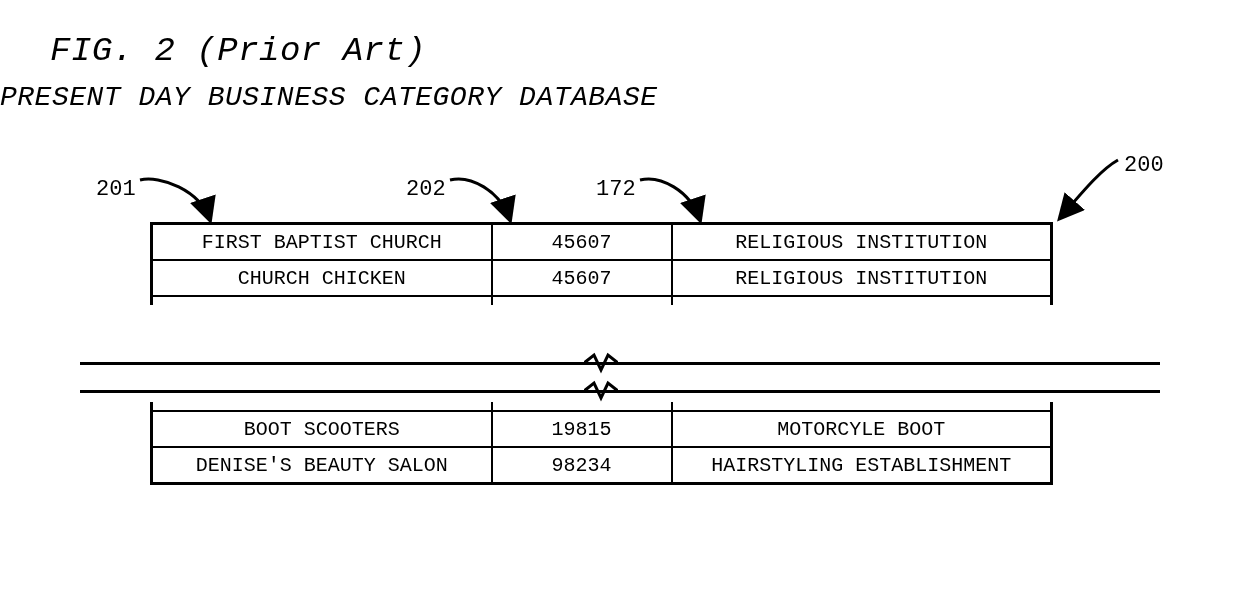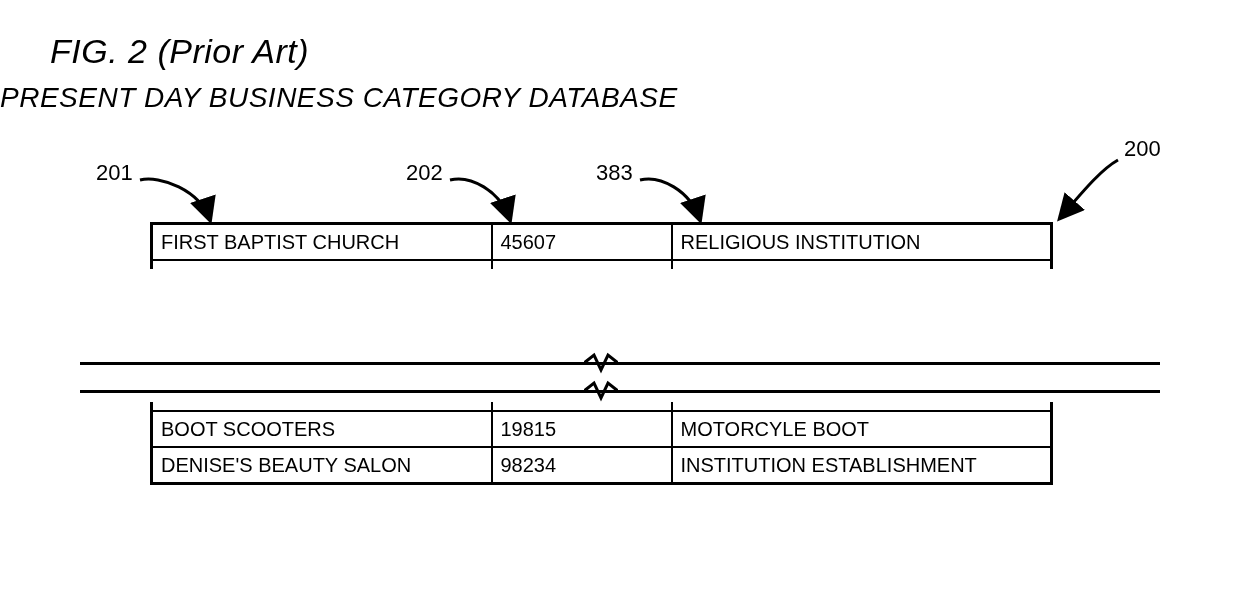--- a/index.html
+++ b/index.html
@@ -8,20 +8,21 @@
     width: 1240px;
     height: 613px;
     background: #fff;
     font-family: Arial, Helvetica, sans-serif;
     color: #000;
   }
   .stage {
     position: relative;
     width: 1240px;
     height: 507px;
+    font-family: Liberation Mono, monospace;
   }
   .fig-label {
     position: absolute;
     left: 50px;
     top: 32px;
     font-size: 34px;
     font-style: italic;
     font-weight: 500;
     letter-spacing: 0.5px;
   }
@@ -41,21 +42,21 @@
     left: 150px;
     width: 900px;
     border: 3px solid #000;
     border-collapse: collapse;
     table-layout: fixed;
   }
   .tbl td {
     border: 2px solid #000;
     padding: 4px 8px;
     font-size: 20px;
-    text-align: left;
+    text-align: center;
     vertical-align: middle;
     height: 26px;
   }
   .tbl col.c1 { width: 340px; }
   .tbl col.c2 { width: 180px; }
   .tbl col.c3 { width: 380px; }
 
   .tbl-top { top: 222px; border-bottom: none; }
   .tbl-bot { top: 402px; border-top: none; }
 
@@ -78,20 +79,21 @@
   .zig {
     position: absolute;
     left: 584px;
   }
   .zig svg { display: block; }
 
   
   .ref {
     position: absolute;
     font-size: 22px;
+    margin-top: 17px;
   }
   svg.leaders {
     position: absolute;
     left: 0;
     top: 0;
     width: 1240px;
     height: 613px;
     pointer-events: none;
   }
 </style>
@@ -114,32 +116,37 @@
 
     <path d="M 450 180 C 470 175, 500 190, 510 220" stroke="#000" stroke-width="3" fill="none" marker-end="url(#arrow)"></path>
 
     <path d="M 640 180 C 660 175, 690 190, 700 220" stroke="#000" stroke-width="3" fill="none" marker-end="url(#arrow)"></path>
 
     <path d="M 1118 160 C 1100 170, 1080 195, 1060 218" stroke="#000" stroke-width="3" fill="none" marker-end="url(#arrow)"></path>
   </svg>
 
   <div class="ref" style="left:96px;  top:160px;">201</div>
   <div class="ref" style="left:406px; top:160px;">202</div>
-  <div class="ref" style="left:596px; top:160px;">383</div>
+  <div class="ref" style="left:596px; top:160px;">172</div>
   <div class="ref" style="left:1124px;top:136px;">200</div>
 
   <table class="tbl tbl-top">
     <colgroup>
         <col class="c1">
         <col class="c2">
         <col class="c3">
       </colgroup>
     <tbody>
         <tr>
       <td>FIRST BAPTIST CHURCH</td>
+      <td>45607</td>
+      <td>RELIGIOUS INSTITUTION</td>
+    </tr>
+    <tr>
+      <td>CHURCH CHICKEN</td>
       <td>45607</td>
       <td>RELIGIOUS INSTITUTION</td>
     </tr>
     <tr class="stub">
           <td></td>
           <td></td>
           <td></td>
         </tr>
   </tbody>
     </table>
@@ -170,18 +177,18 @@
           <td></td>
         </tr>
     <tr>
       <td>BOOT SCOOTERS</td>
       <td>19815</td>
       <td>MOTORCYLE BOOT</td>
     </tr>
     <tr>
       <td>DENISE'S BEAUTY SALON</td>
       <td>98234</td>
-      <td>INSTITUTION ESTABLISHMENT</td>
+      <td>HAIRSTYLING ESTABLISHMENT</td>
     </tr>
   </tbody>
     </table>
 
 </div>
 
 </body></html>

